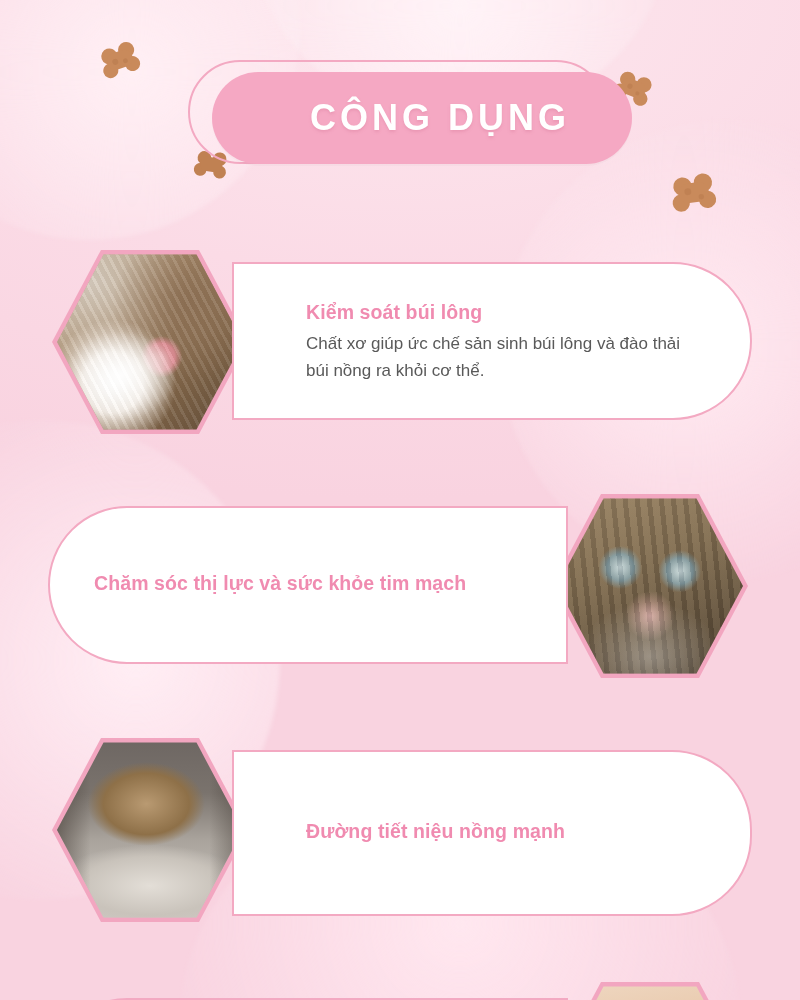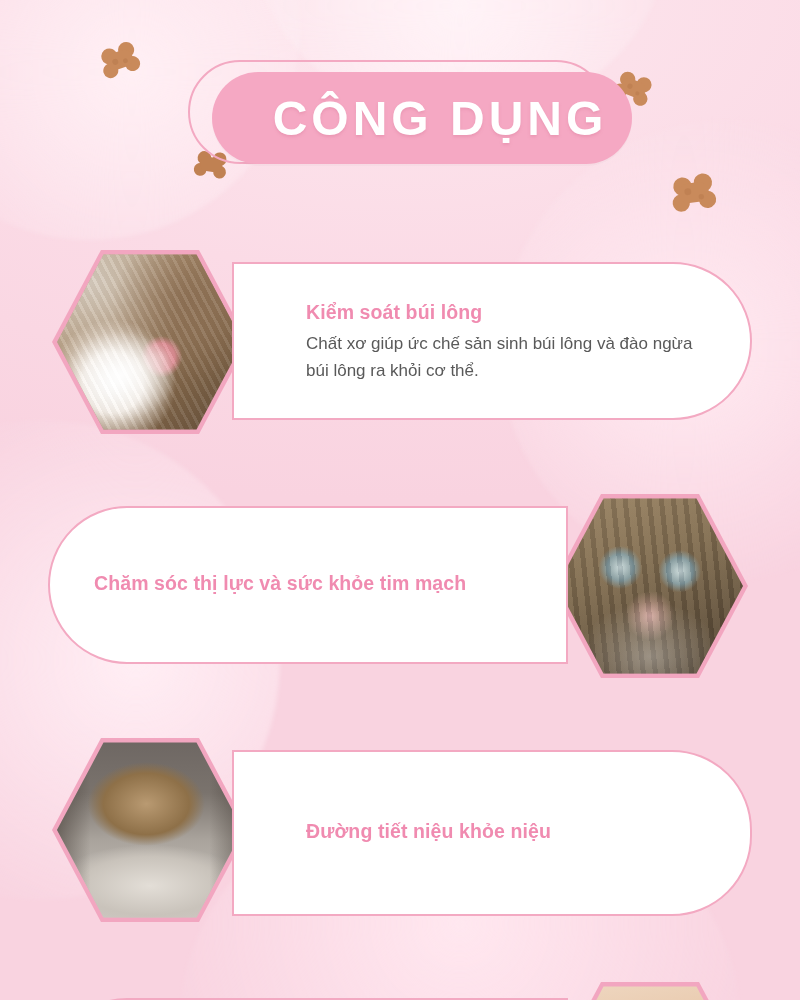--- a/index.html
+++ b/index.html
@@ -75,21 +75,21 @@
     width: 420px; height: 92px;
     background: #f5a8c3;
     border-radius: 46px;
     display: flex;
     align-items: center;
     justify-content: center;
     box-shadow: 0 2px 0 rgba(0,0,0,0.02);
   }
   .title-text {
     color: #ffffff;
-    font-size: 48px;
+    font-size: 36px;
     font-weight: bold;
     letter-spacing: 4px;
     text-shadow: 0 2px 3px rgba(216,120,153,0.35);
     margin-left: 36px;
   }
 
   
   .features {
     position: absolute;
     left: 0; top: 236px;
@@ -276,21 +276,21 @@
         </div>
         <div class="ph" style="background:
              repeating-linear-gradient(62deg, rgba(255,255,255,0.22) 0px, rgba(255,255,255,0.22) 3px, rgba(90,70,50,0.18) 3px, rgba(90,70,50,0.18) 8px);
              opacity:0.45;"></div>
         <div class="ph" style="background:
              radial-gradient(ellipse 50% 40% at 34% 68%, rgba(255,255,255,0.92) 0%, rgba(255,255,255,0) 60%);"></div>
       </div>
     </div>
     <div class="card">
       <div class="card-title">Kiểm soát búi lông</div>
-      <div class="card-body">Chất xơ giúp ức chế sản sinh búi lông và đào ngừa búi lông ra khỏi cơ thể.</div>
+      <div class="card-body">Chất xơ giúp ức chế sản sinh búi lông và đào thải búi nồng ra khỏi cơ thể.</div>
     </div>
   </div>
 
   <div class="feature row-right">
     <div class="hex-wrap">
       <div class="hex-outline"></div>
       <div class="hex-photo">
         <div class="ph" style="background:
              radial-gradient(circle at 34% 40%, #cfe3e8 0%, #7f9ba4 8%, rgba(127,155,164,0) 13%),
              radial-gradient(circle at 66% 42%, #cfe3e8 0%, #7f9ba4 8%, rgba(127,155,164,0) 13%),
@@ -320,21 +320,21 @@
              radial-gradient(ellipse 42% 30% at 48% 36%, #b99a72 0%, #8e7048 55%, rgba(142,112,72,0) 75%),
              radial-gradient(circle at 40% 30%, #d9e6ea 0%, rgba(217,230,234,0) 6%),
              radial-gradient(circle at 56% 30%, #d9e6ea 0%, rgba(217,230,234,0) 6%);"></div>
         <div class="ph" style="background:
              radial-gradient(ellipse 62% 26% at 50% 80%, #e3ded7 0%, #c9c3bb 60%, rgba(201,195,187,0) 85%);"></div>
         <div class="ph" style="background:
              linear-gradient(90deg, rgba(60,52,46,0.55) 0%, rgba(60,52,46,0) 18%, rgba(60,52,46,0) 82%, rgba(60,52,46,0.5) 100%);"></div>
       </div>
     </div>
     <div class="card" style="height:166px;">
-      <div class="card-title">Đường tiết niệu khỏe niệu</div>
+      <div class="card-title">Đường tiết niệu nồng mạnh</div>
     </div>
   </div>
 
   <div class="feature-partial row-right">
     <div class="hex-wrap">
       <div class="hex-outline"></div>
       <div class="hex-photo">
         <div class="ph" style="background:
              linear-gradient(170deg, #efd8c2 0%, #e7c6a8 35%, #d9ae8a 60%, #b98f68 100%)">
         </div>

